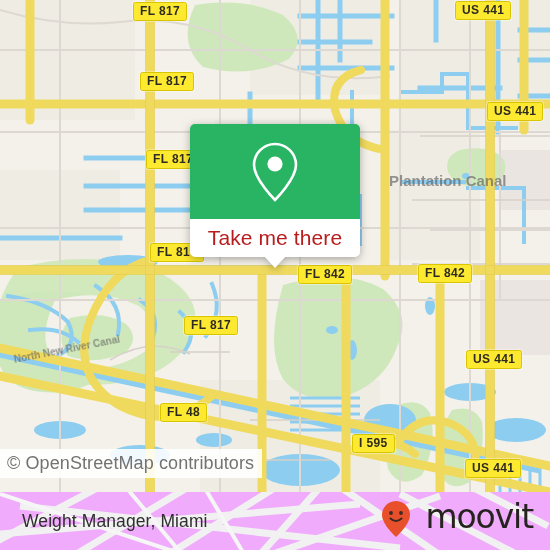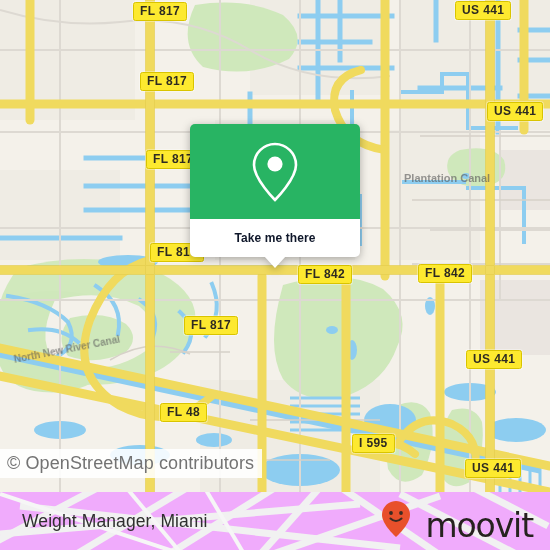--- a/index.html
+++ b/index.html
@@ -68,24 +68,23 @@
   }
   .popup-head svg{display:block;}
   .popup-foot{
     background:#fff;
     border-radius:0 0 5px 5px;
     height:38px;
     display:flex;align-items:center;justify-content:center;
     position:relative;
   }
   .popup-foot span{
-    font-size:12px;
-    color:#0f172a;
+    font-size:21px;
+    color:#b91c1c;
     letter-spacing:.1px;
-    font-weight:bold;
   }
   .popup-tip{
     position:absolute;
     left:50%;bottom:-11px;margin-left:-11px;
     width:0;height:0;
     border-left:11px solid transparent;
     border-right:11px solid transparent;
     border-top:12px solid #fff;
   }
 
@@ -96,21 +95,21 @@
     overflow:hidden;
   }
   #footer .watermark{position:absolute;left:0;top:-6px;opacity:1;}
   .foot-title{
     position:absolute;left:22px;top:50%;transform:translateY(-50%);
     font-size:17.5px;color:#2f2f2f;letter-spacing:.1px;
     z-index:2;
   }
   .brand{
     position:absolute;right:17px;top:50%;transform:translateY(-50%);
-    display:flex;align-items:flex-end;gap:14px;z-index:2;
+    display:flex;align-items:flex-start;gap:14px;z-index:2;
   }
   .brand-word{
     font-size:33px;
     color:#26221f;
     letter-spacing:-1.1px;
     line-height:33px;
     font-family:"DejaVu Sans","Liberation Sans",sans-serif;
   }
 </style>
 </head>
@@ -295,21 +294,21 @@
             <path d="M154.5 0 V492"></path>
           <path d="M485.5 0 V492"></path>
             <path d="M494.5 0 V492"></path>
           <path d="M0 265.5 H550"></path>
             <path d="M0 274.5 H550"></path>
         </g>
       </g>
     </svg>
 
     <div class="waterlabel" style="left:14px;top:354px;transform:rotate(-11deg);transform-origin:left center;">North New River Canal</div>
-    <div class="waterlabel" style="left:404px;top:172px;font-size:11px;">Plantation Canal</div>
+    <div class="waterlabel" style="left:389px;top:172px;font-size:15px;">Plantation Canal</div>
 
     <div class="shield" style="left:133px;top:2px;">FL 817</div>
     <div class="shield" style="left:455px;top:1px;">US 441</div>
     <div class="shield" style="left:140px;top:72px;">FL 817</div>
     <div class="shield" style="left:487px;top:102px;">US 441</div>
     <div class="shield" style="left:146px;top:150px;">FL 817</div>
     <div class="shield" style="left:150px;top:243px;">FL 817</div>
     <div class="shield" style="left:298px;top:265px;">FL 842</div>
     <div class="shield" style="left:418px;top:264px;">FL 842</div>
     <div class="shield" style="left:184px;top:316px;">FL 817</div>

